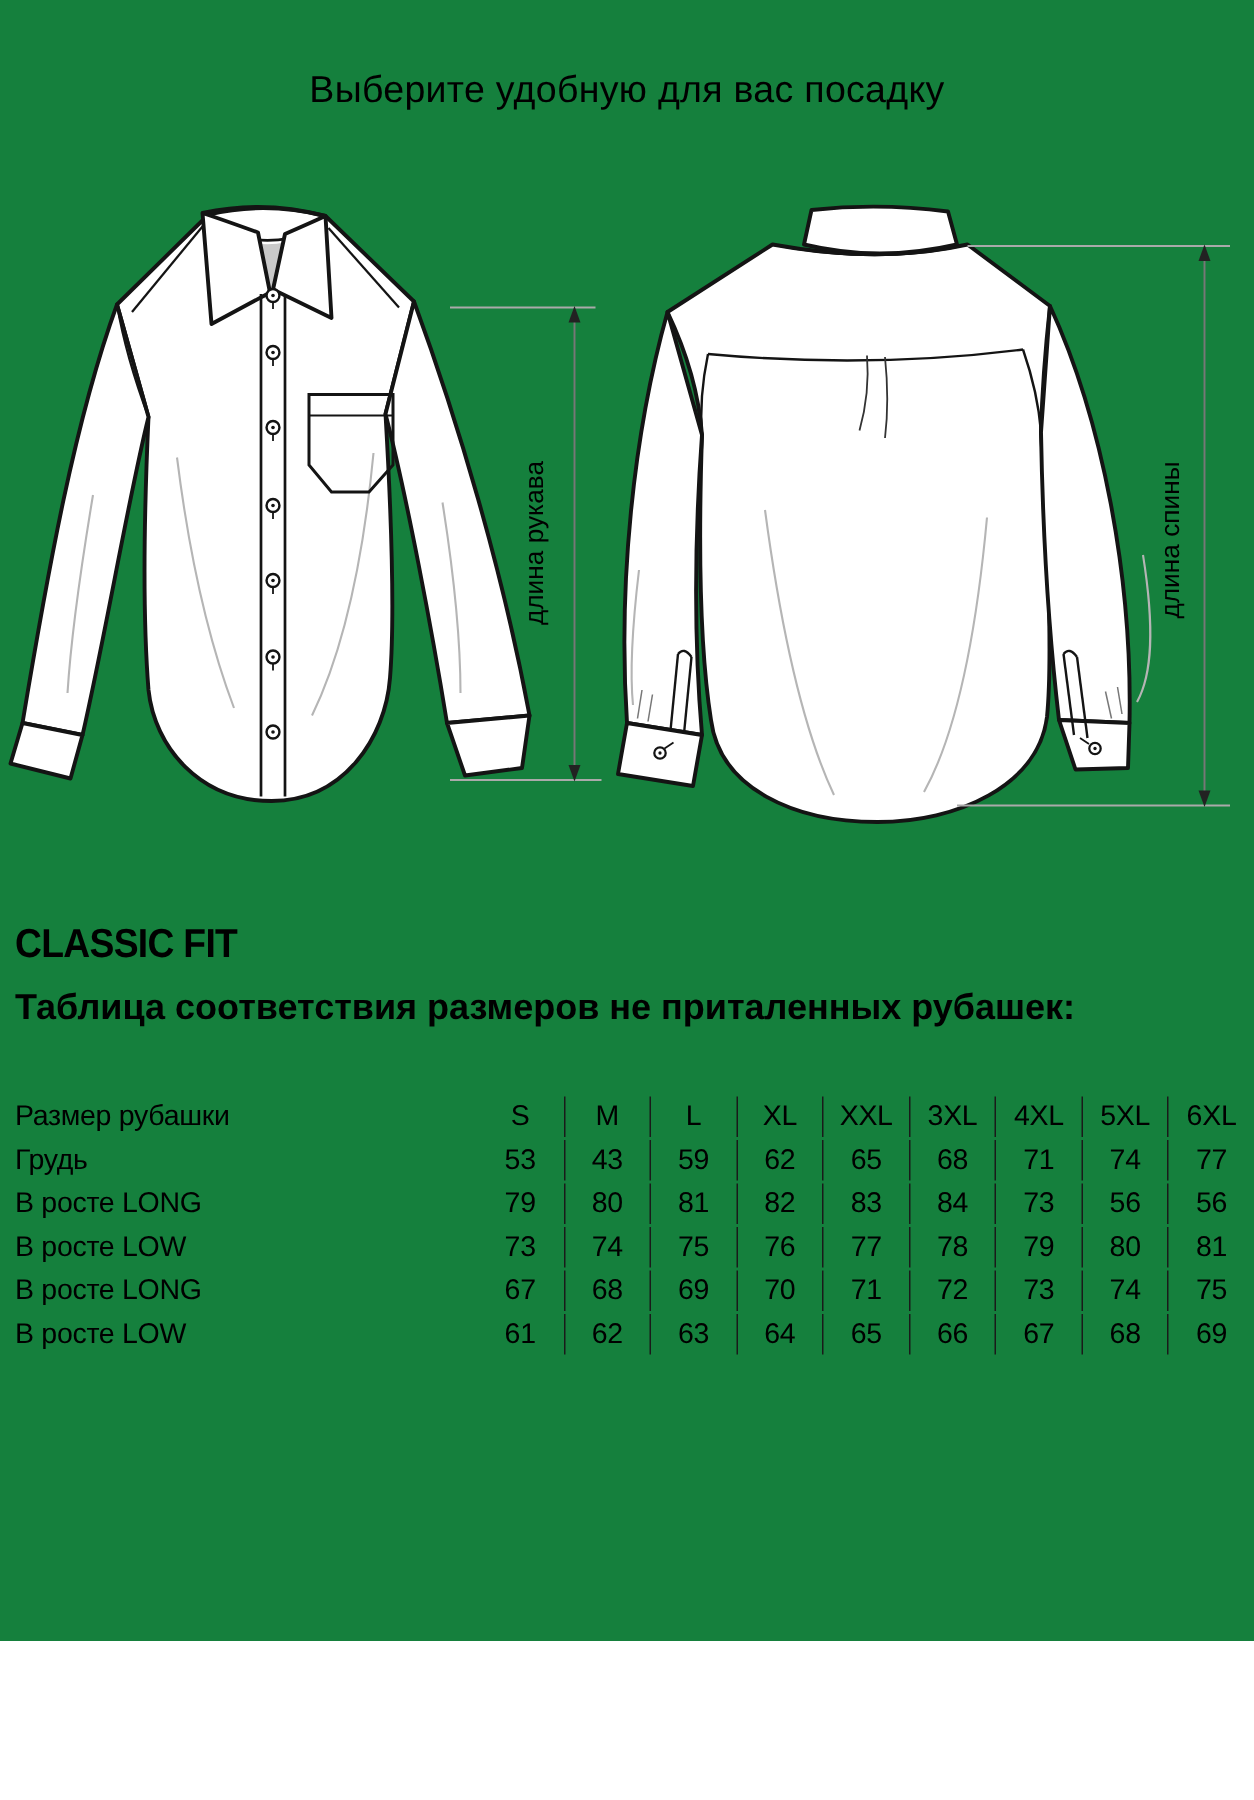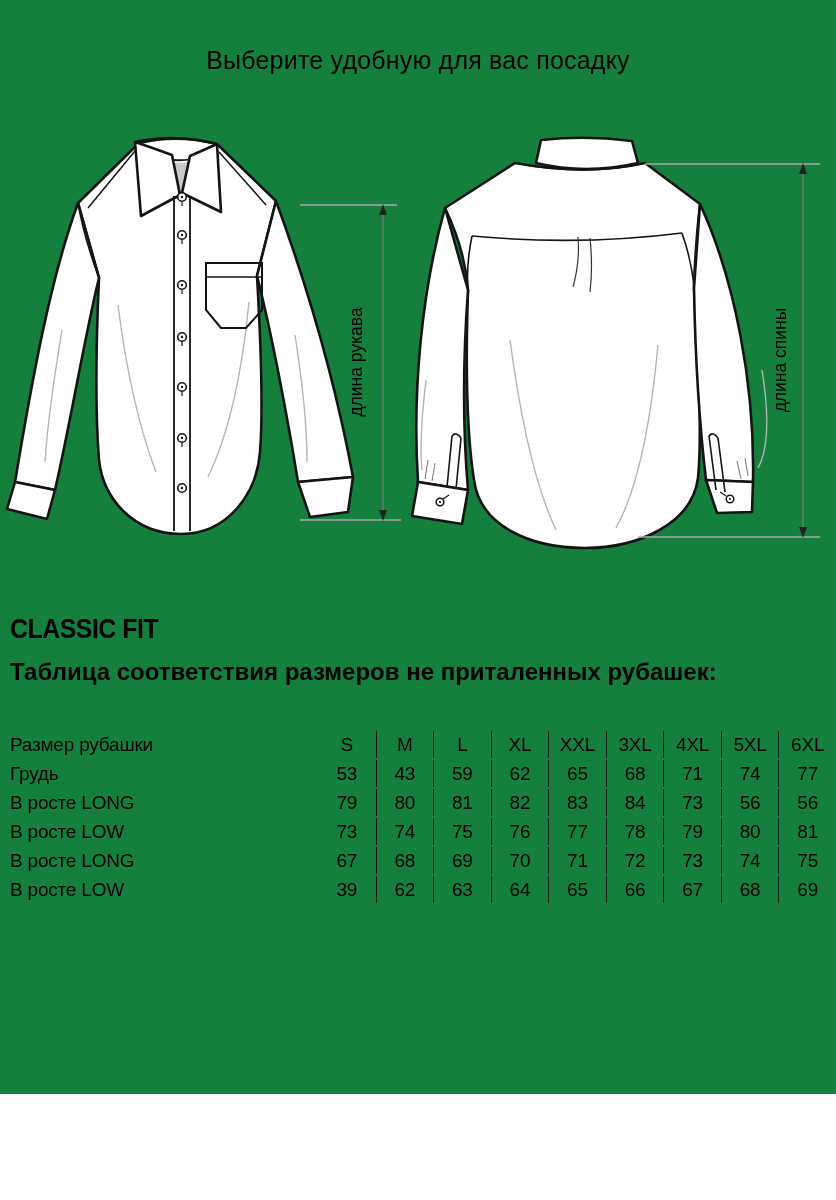--- a/index.html
+++ b/index.html
@@ -280,21 +280,21 @@
             <td class="num div">69</td>
             <td class="num div">70</td>
             <td class="num div">71</td>
             <td class="num div">72</td>
             <td class="num div">73</td>
             <td class="num div">74</td>
             <td class="num div">75</td>
           </tr>
           <tr>
             <td class="lbl">В росте LOW</td>
-            <td class="num">39</td>
+            <td class="num">61</td>
             <td class="num div">62</td>
             <td class="num div">63</td>
             <td class="num div">64</td>
             <td class="num div">65</td>
             <td class="num div">66</td>
             <td class="num div">67</td>
             <td class="num div">68</td>
             <td class="num div">69</td>
           </tr>
         </tbody>

